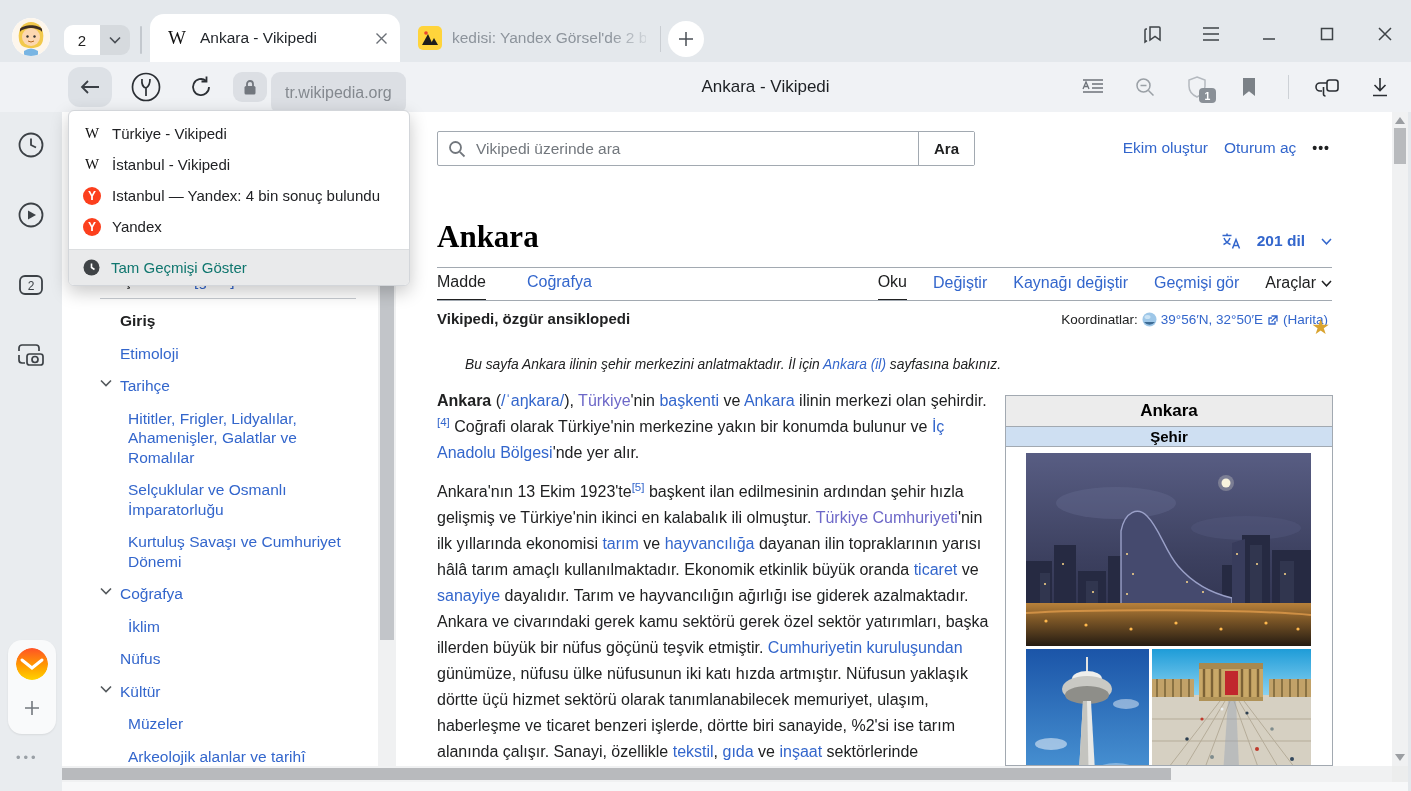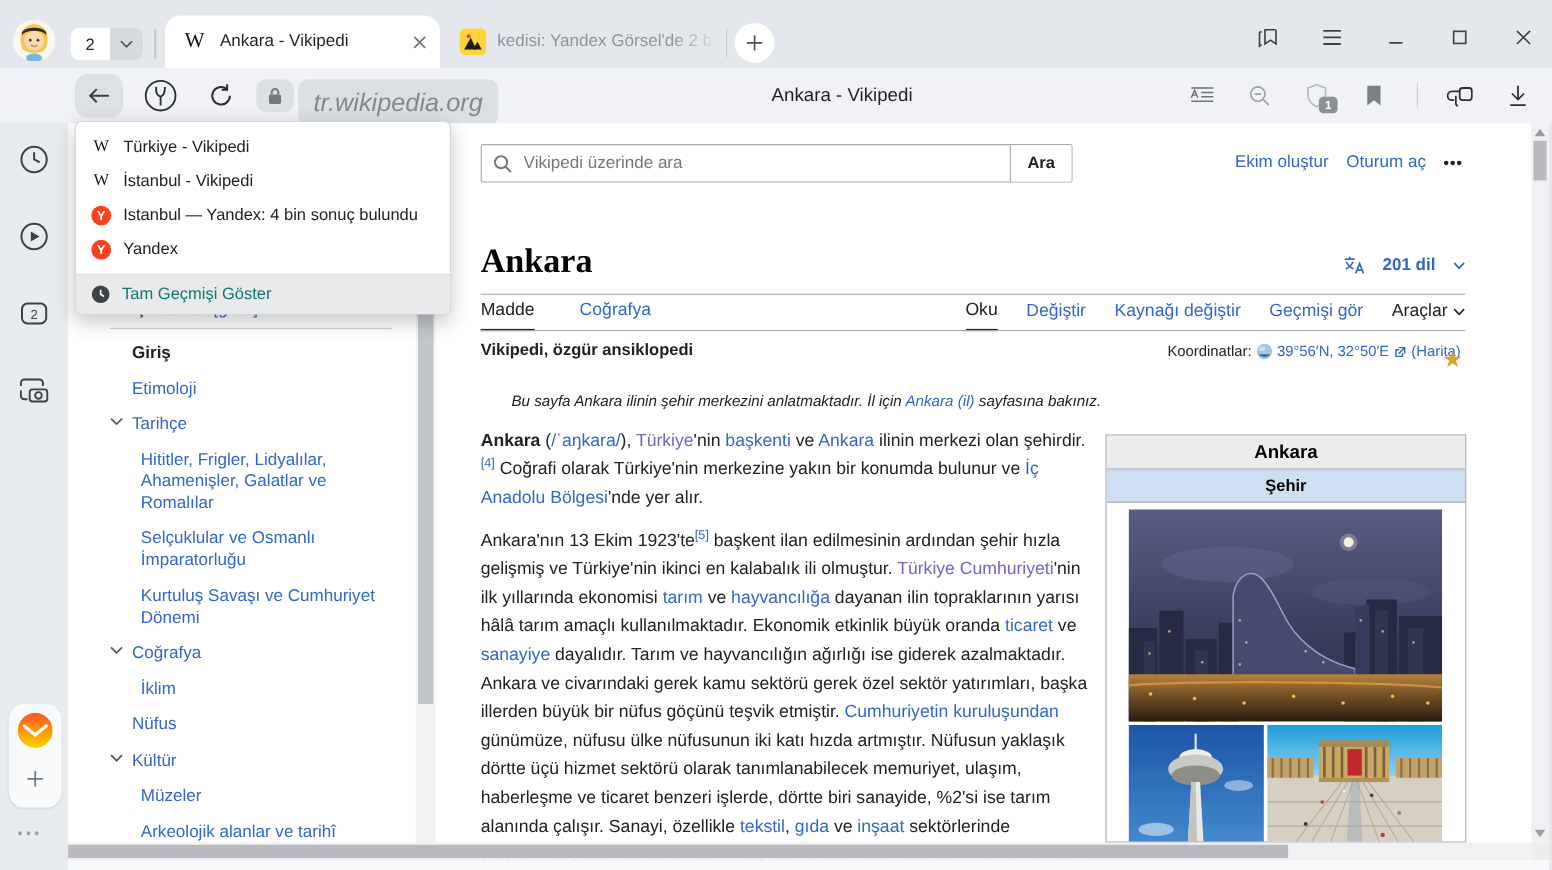--- a/index.html
+++ b/index.html
@@ -25,21 +25,21 @@
   .newtab { position:absolute; left:668px; top:21px; width:36px; height:36px; border-radius:50%; background:#fff; display:flex; align-items:center; justify-content:center; cursor:pointer; }
   .chrome-actions { position:absolute; right:14px; top:20px; height:28px; display:flex; align-items:center; gap:34px; }
   .chrome-actions .cbtn { width:24px; height:24px; display:flex; align-items:center; justify-content:center; cursor:pointer; }
 
   
   .toolbar { position:absolute; left:0; top:62px; width:1411px; height:50px; background:#f0f2f5; }
   .backbtn { position:absolute; left:68px; top:5px; width:44px; height:40px; background:#dde1e6; border-radius:12px; display:flex; align-items:center; justify-content:center; cursor:pointer; }
   .ybtn { position:absolute; left:128px; top:8px; width:36px; height:34px; display:flex; align-items:center; justify-content:center; cursor:pointer; }
   .reloadbtn { position:absolute; left:184px; top:8px; width:34px; height:34px; display:flex; align-items:center; justify-content:center; cursor:pointer; }
   .lockpill { position:absolute; left:233px; top:10px; width:34px; height:30px; background:#dcdfe4; border-radius:9px; display:flex; align-items:center; justify-content:center; cursor:pointer; }
-  .urlpill { position:absolute; left:271px; top:10px; height:42px; background:#dcdfe4; border-radius:9px; padding:0 14px; display:flex; align-items:center; font-size:23px; color:#84898f; cursor:text;font-style:italic; }
+  .urlpill { position:absolute; left:271px; top:10px; height:42px; background:#dcdfe4; border-radius:9px; padding:0 14px; display:flex; align-items:center; font-size:16px; color:#84898f; cursor:text; }
   .pagetitle { position:absolute; left:430px; right:310px; top:0; height:50px; display:flex; align-items:center; justify-content:center; font-size:17px; color:#1d2024; }
   .toolbar-right { position:absolute; right:18px; top:0; height:50px; display:flex; align-items:center; gap:26px; }
   .tbtn { position:relative; width:26px; height:26px; display:flex; align-items:center; justify-content:center; cursor:pointer; }
   .tb-sep { width:1px; height:24px; background:#cdd1d6; }
   .shield-badge { position:absolute; right:-6px; bottom:-3px; min-width:17px; height:15px; background:#8a9097; border-radius:4px; color:#fff; font-size:10.5px; font-weight:bold; display:flex; align-items:center; justify-content:center; padding:0 3px; }
 
   
   .sidebar { position:absolute; left:0; top:112px; width:62px; height:679px; background:#e9ecef; }
   .sbtn { position:absolute; left:14px; width:34px; height:34px; display:flex; align-items:center; justify-content:center; cursor:pointer; }
   .side-card { position:absolute; left:8px; top:528px; width:48px; height:94px; background:#f9fafb; border-radius:14px; box-shadow:0 1px 2px rgba(0,0,0,.08); }
@@ -93,21 +93,21 @@
   .toc-item.lvl1 { padding-left:20px; color:#3366cc; }
   .toc-item.lvl2 { padding-left:28px; color:#3366cc; }
   .toc-item.active { color:#202122; font-weight:bold; }
   .toc-item .tchev { position:absolute; left:0; top:3px; }
   .toc-scrollbar { position:absolute; left:316px; top:160px; width:18px; height:494px; background:#f0f1f2; }
   .toc-scrollbar .thumb { position:absolute; left:2px; top:4px; width:14px; height:364px; background:#c2c5c9; }
 
   
   .infobox { position:absolute; left:943px; top:283px; width:328px; height:371px; border:1px solid #a2a9b1; background:#fff; overflow:hidden; }
   .infobox .ib-title { height:31px; background:#ececec; border-bottom:1px solid #a2a9b1; display:flex; align-items:center; justify-content:center; font-weight:bold; font-size:17px; color:#000; }
-  .infobox .ib-type { height:30px; background:#cedff2; border-bottom:1px solid #a2a9b1; display:flex; align-items:center; justify-content:center; font-weight:bold; font-size:15px; color:#000; }
+  .infobox .ib-type { height:20px; background:#cedff2; border-bottom:1px solid #a2a9b1; display:flex; align-items:center; justify-content:center; font-weight:bold; font-size:15px; color:#000; }
   .ib-photos { padding:6px 20px 0 20px; }
   .ib-big { width:285px; height:193px; display:block; cursor:pointer; }
   .ib-row { margin-top:3px; display:flex; gap:3px; }
   .ib-row svg { display:block; cursor:pointer; }
 
   
   .v-scroll { position:absolute; left:1330px; top:0; width:16px; height:654px; background:#f0f1f2; }
   .v-scroll .arrow-up { position:absolute; left:3px; top:5px; }
   .v-scroll .arrow-dn { position:absolute; left:3px; bottom:5px; }
   .v-scroll .thumb { position:absolute; left:2px; top:16px; width:12px; height:36px; background:#b8babd; }

